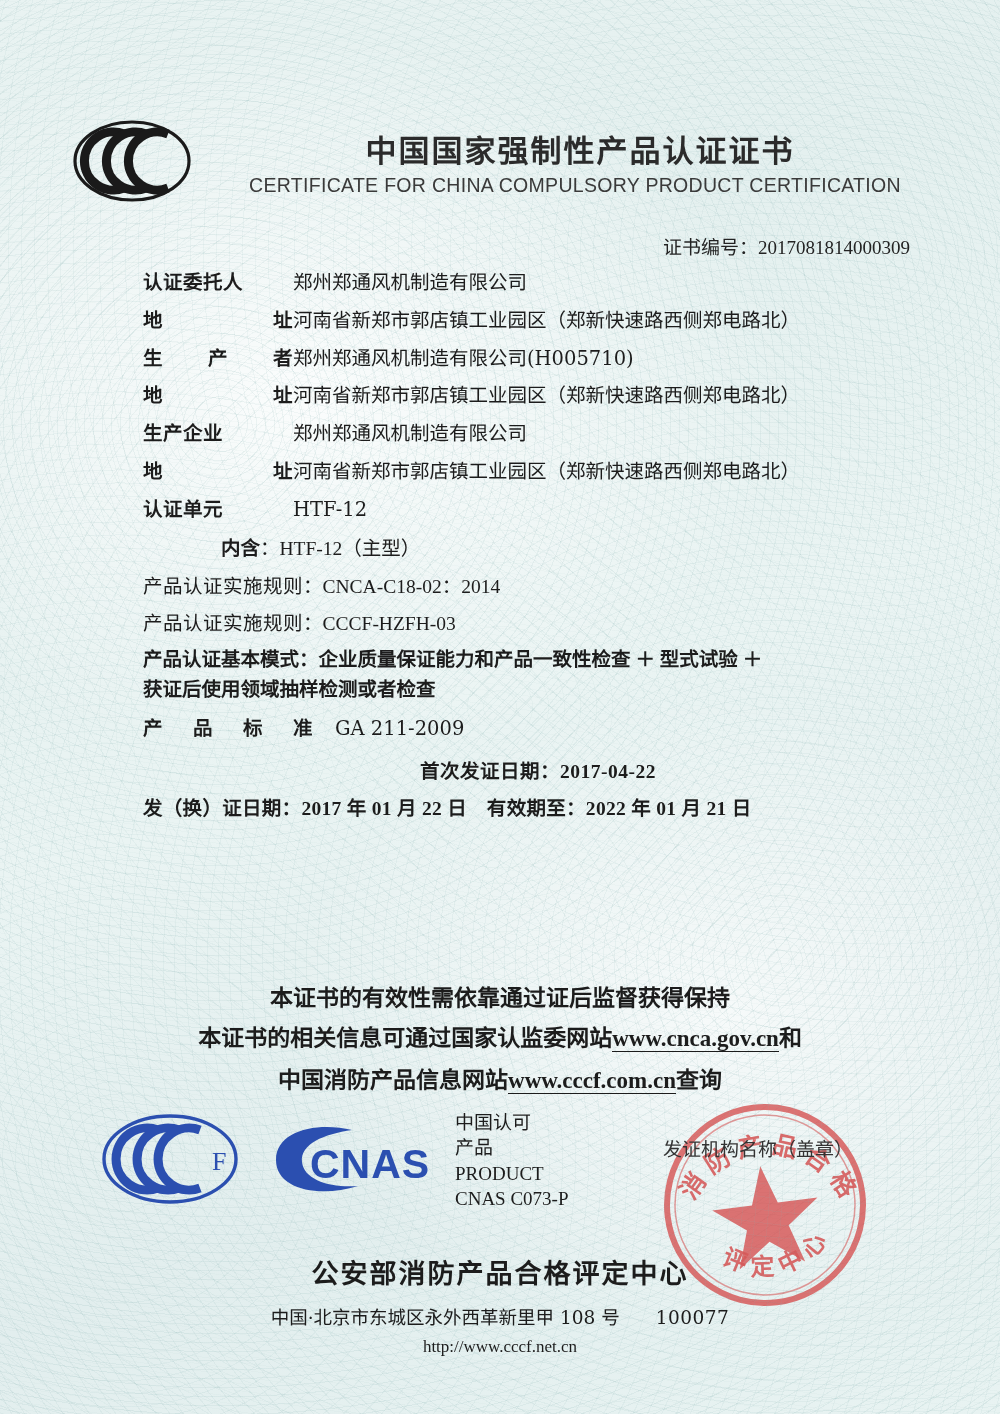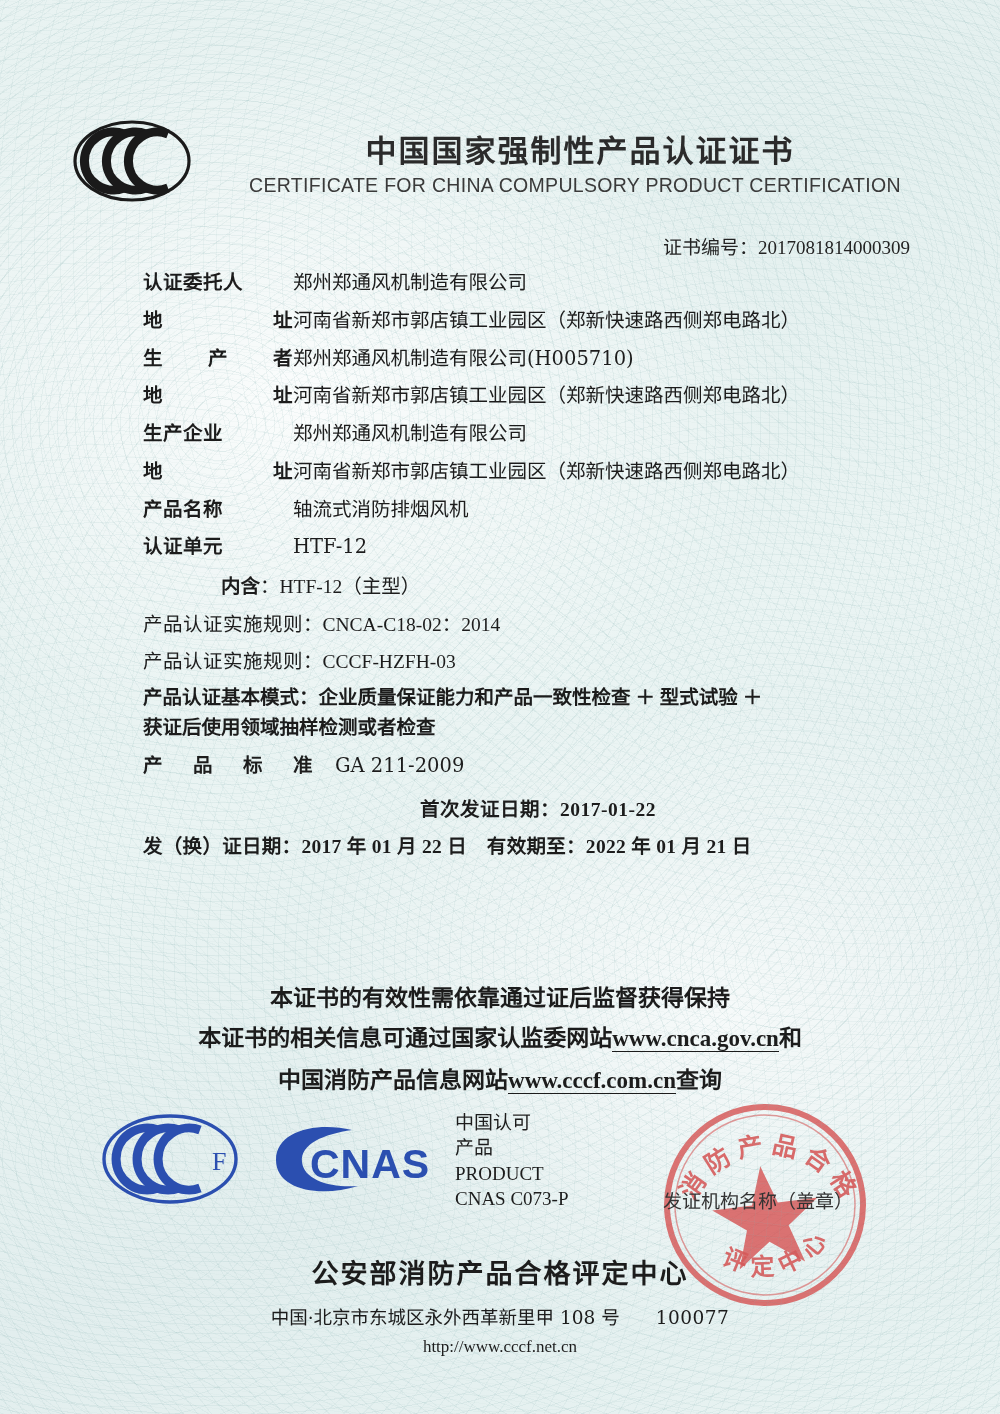--- a/index.html
+++ b/index.html
@@ -221,21 +221,21 @@
     left: 660px;
     top: 1100px;
     width: 210px;
     height: 210px;
     transform: rotate(-7deg);
     opacity: 0.82;
   }
   .seal-label {
     position: absolute;
     left: 663px;
-    top: 1186px;
+    top: 1134px;
     width: 300px;
     font-size: 19px;
     color: #333;
     font-family: "DejaVu Serif", "Liberation Serif", serif;
     z-index: 3;
   }
 
   
   .footer {
     position: absolute;
@@ -321,24 +321,20 @@
     </div>
 
     <div class="row">
       <div class="lbl w-spread">
         <span>地</span>
         <span>址</span>
       </div>
       <div class="val">河南省新郑市郭店镇工业园区（郑新快速路西侧郑电路北）</div>
     </div>
 
-    <div class="row">
-      <div class="lbl w150">产品名称</div>
-      <div class="val">轴流式消防排烟风机</div>
-    </div>
 
     <div class="row">
       <div class="lbl w150">认证单元</div>
       <div class="val">HTF-12</div>
     </div>
 
     <div class="indent-inner">
       <span class="k">内含</span><span>：</span><span>HTF-12（主型）</span>
     </div>
 
@@ -359,21 +355,21 @@
       <div class="lbl w-spread" style="width:170px">
         <span>产</span>
         <span>品</span>
         <span>标</span>
         <span>准</span>
       </div>
       <div class="val" style="padding-left:22px">GA 211-2009</div>
     </div>
 
 
-    <div class="first-issue">首次发证日期：2017-01-22</div>
+    <div class="first-issue">首次发证日期：2017-04-22</div>
 
     <div class="issue-line">发（换）证日期：2017 年 01 月 22 日　有效期至：2022 年 01 月 21 日</div>
   </div>
 
   <div class="notes layer">
     <div>本证书的有效性需依靠通过证后监督获得保持</div>
     <div>
       <span>本证书的相关信息可通过国家认监委网站</span><span class="url">www.cnca.gov.cn</span><span>和</span>
     </div>
     <div>

